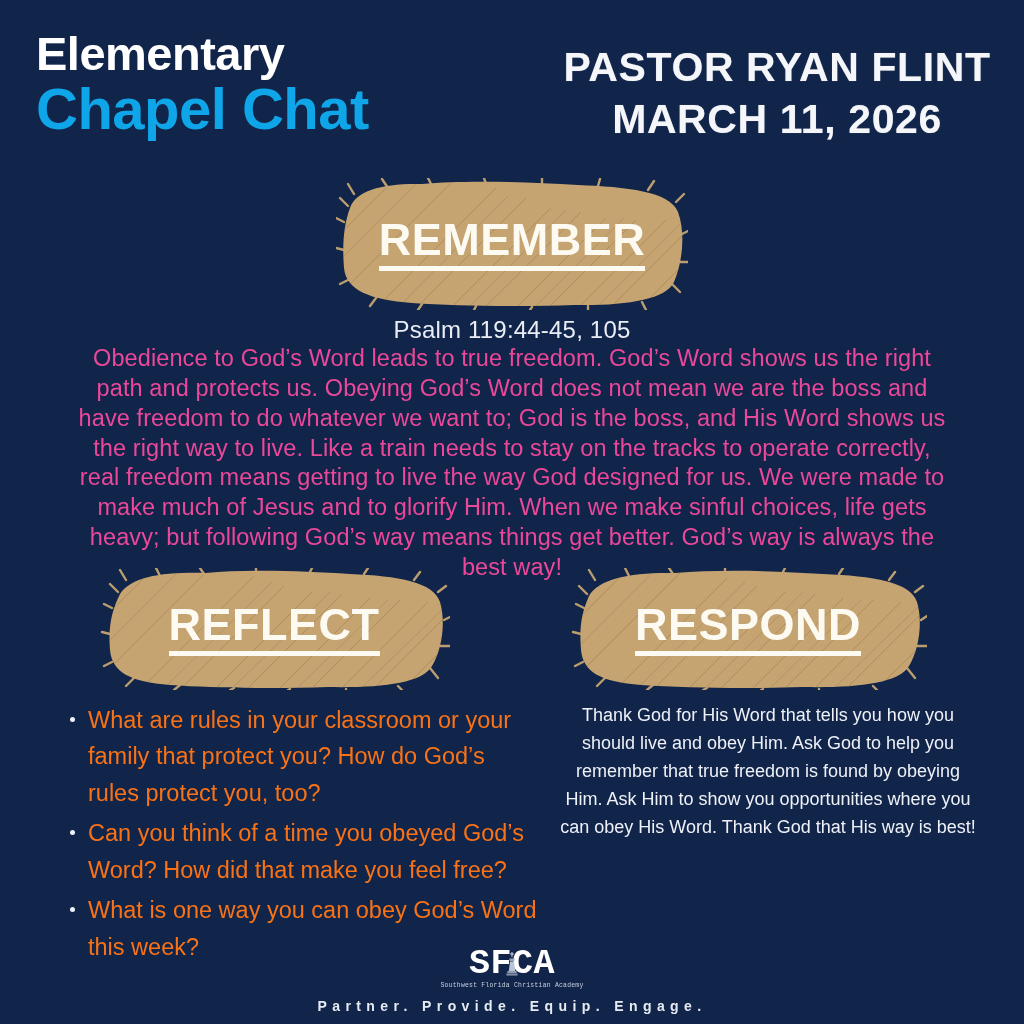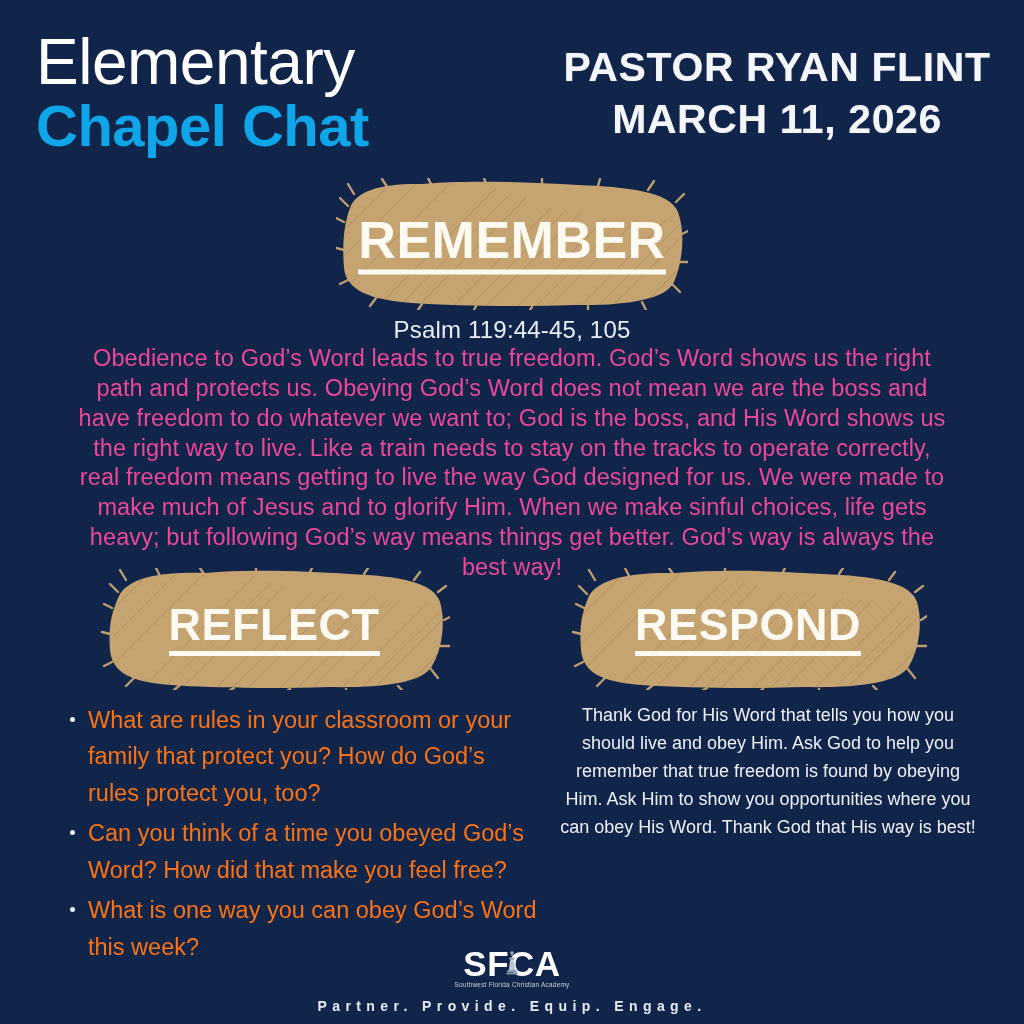--- a/index.html
+++ b/index.html
@@ -26,22 +26,22 @@
     width: 1024px;
     height: 172px;
   }
   .title-block {
     position: absolute;
     left: 36px;
     top: 30px;
     width: 540px;
   }
   .title-line1 {
-    font-size: 64px;
-    font-weight: 400;
+    font-size: 47px;
+    font-weight: 700;
     letter-spacing: -0.5px;
     line-height: 1.0;
     color: #ffffff;
   }
   .title-line2 {
     font-size: 58px;
     font-weight: 700;
     letter-spacing: -0.5px;
     line-height: 1.08;
     margin-top: 1px;
@@ -97,21 +97,21 @@
   }
 
   
   #remember-badge {
     position: absolute;
     left: 336px;
     top: 178px;
     width: 352px;
     height: 132px;
   }
-  #remember-badge .badge-label { font-size: 52px; }
+  #remember-badge .badge-label { font-size: 45px; }
 
   
   .remember-ref {
     position: absolute;
     top: 316px;
     left: 0;
     width: 1024px;
     text-align: center;
     font-size: 24px;
     color: #e9edf5;
@@ -192,20 +192,21 @@
     position: absolute;
     left: 0;
     bottom: 10px;
     width: 1024px;
     text-align: center;
   }
   .logo {
     position: relative;
     display: inline-block;
     line-height: 1;
+    font-family: Liberation Mono, monospace;
   }
   .logo-mark {
     position: relative;
     font-size: 35px;
     font-weight: 700;
     letter-spacing: 0.5px;
     color: #ffffff;
     display: inline-block;
   }
   .logo-emblem {

